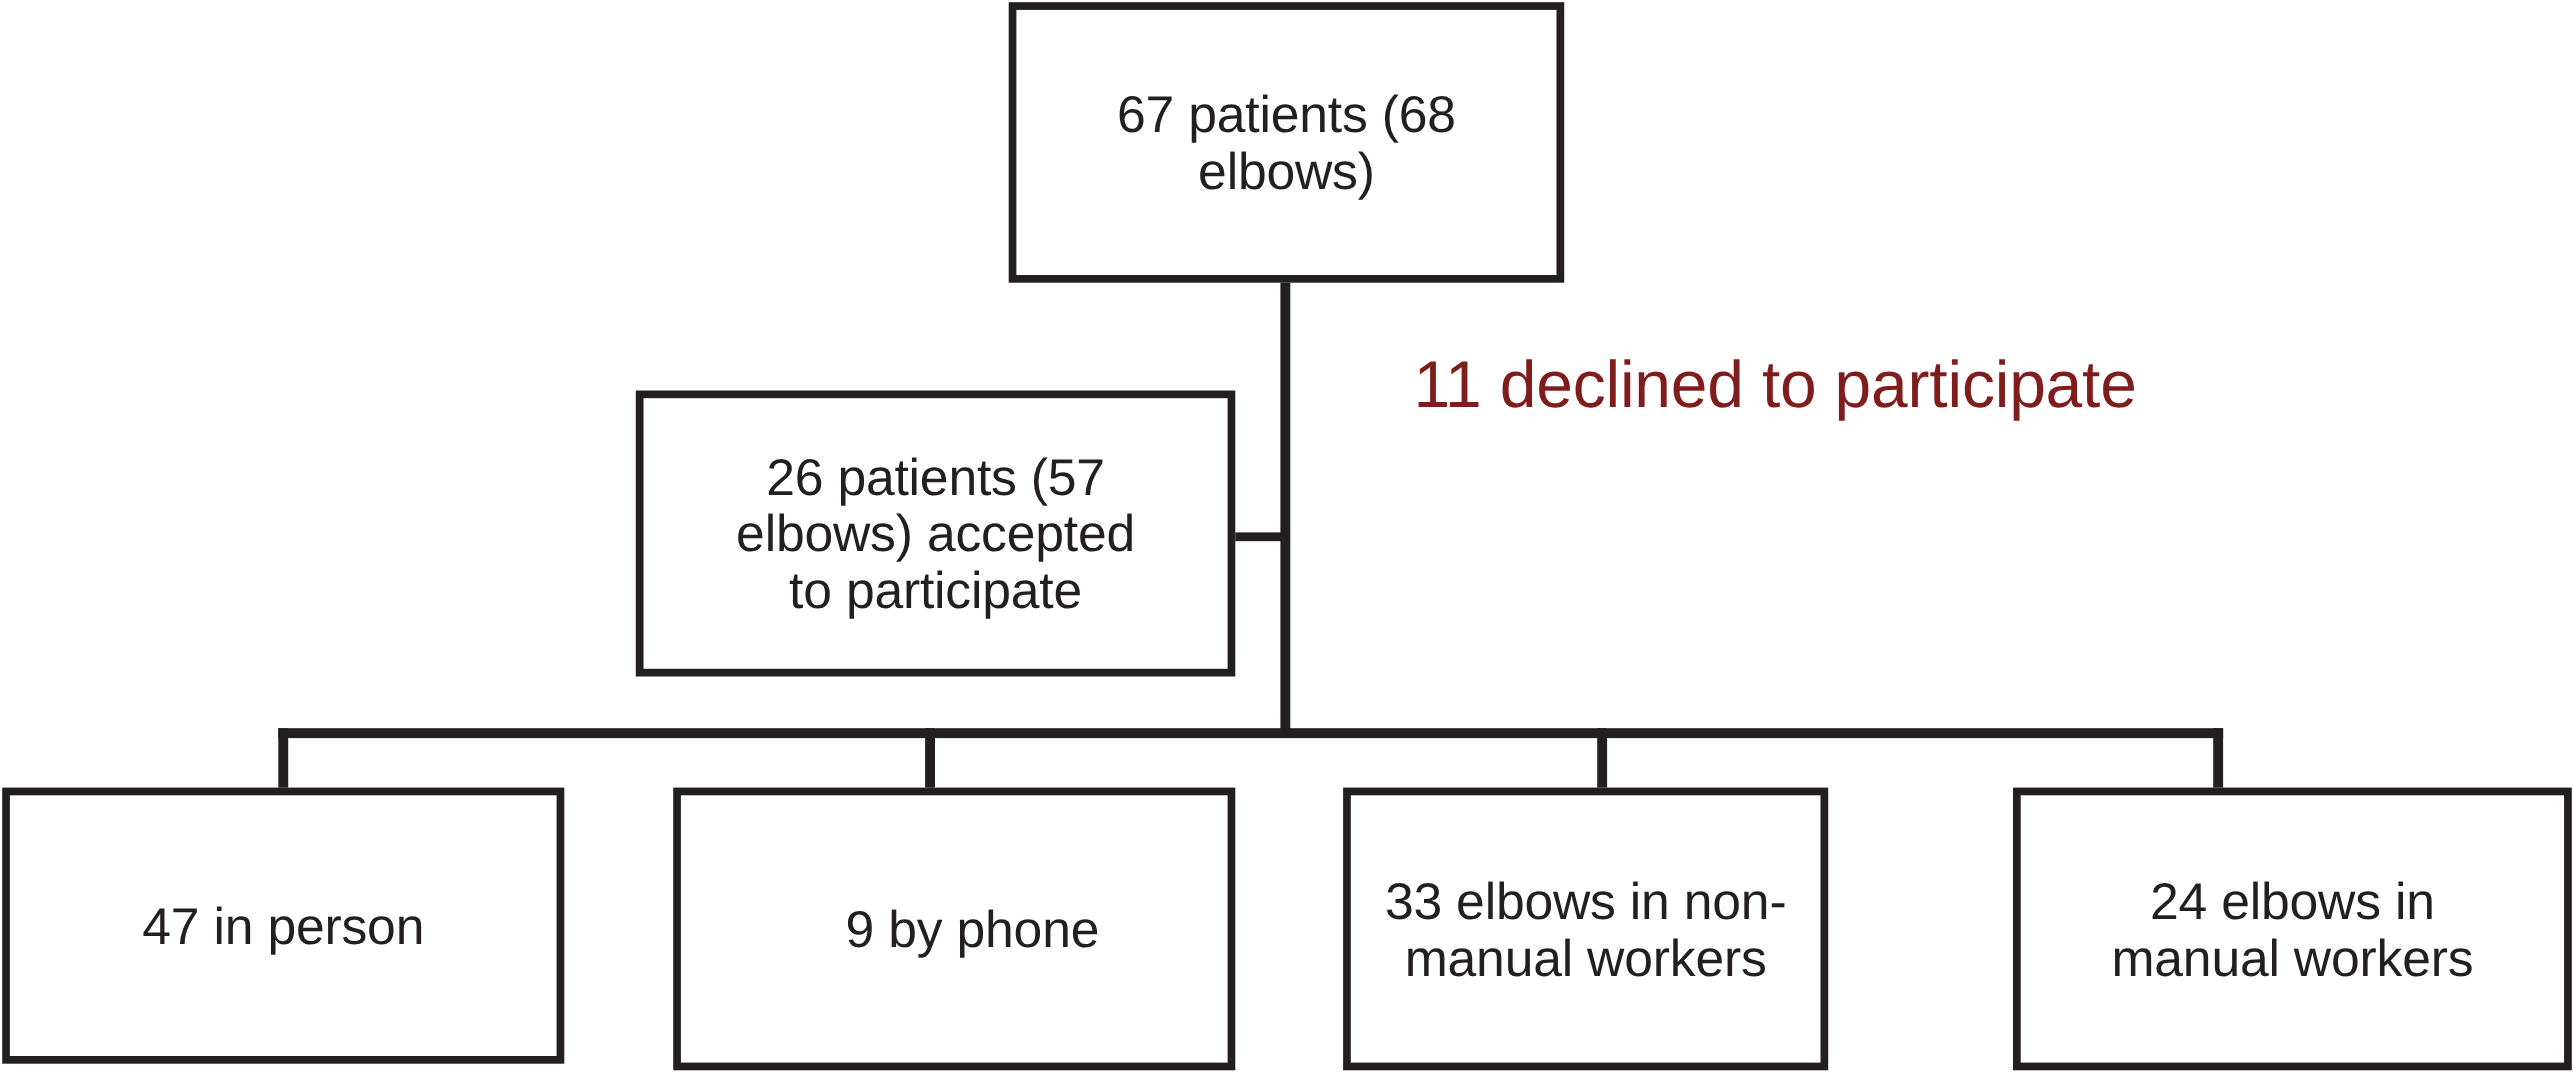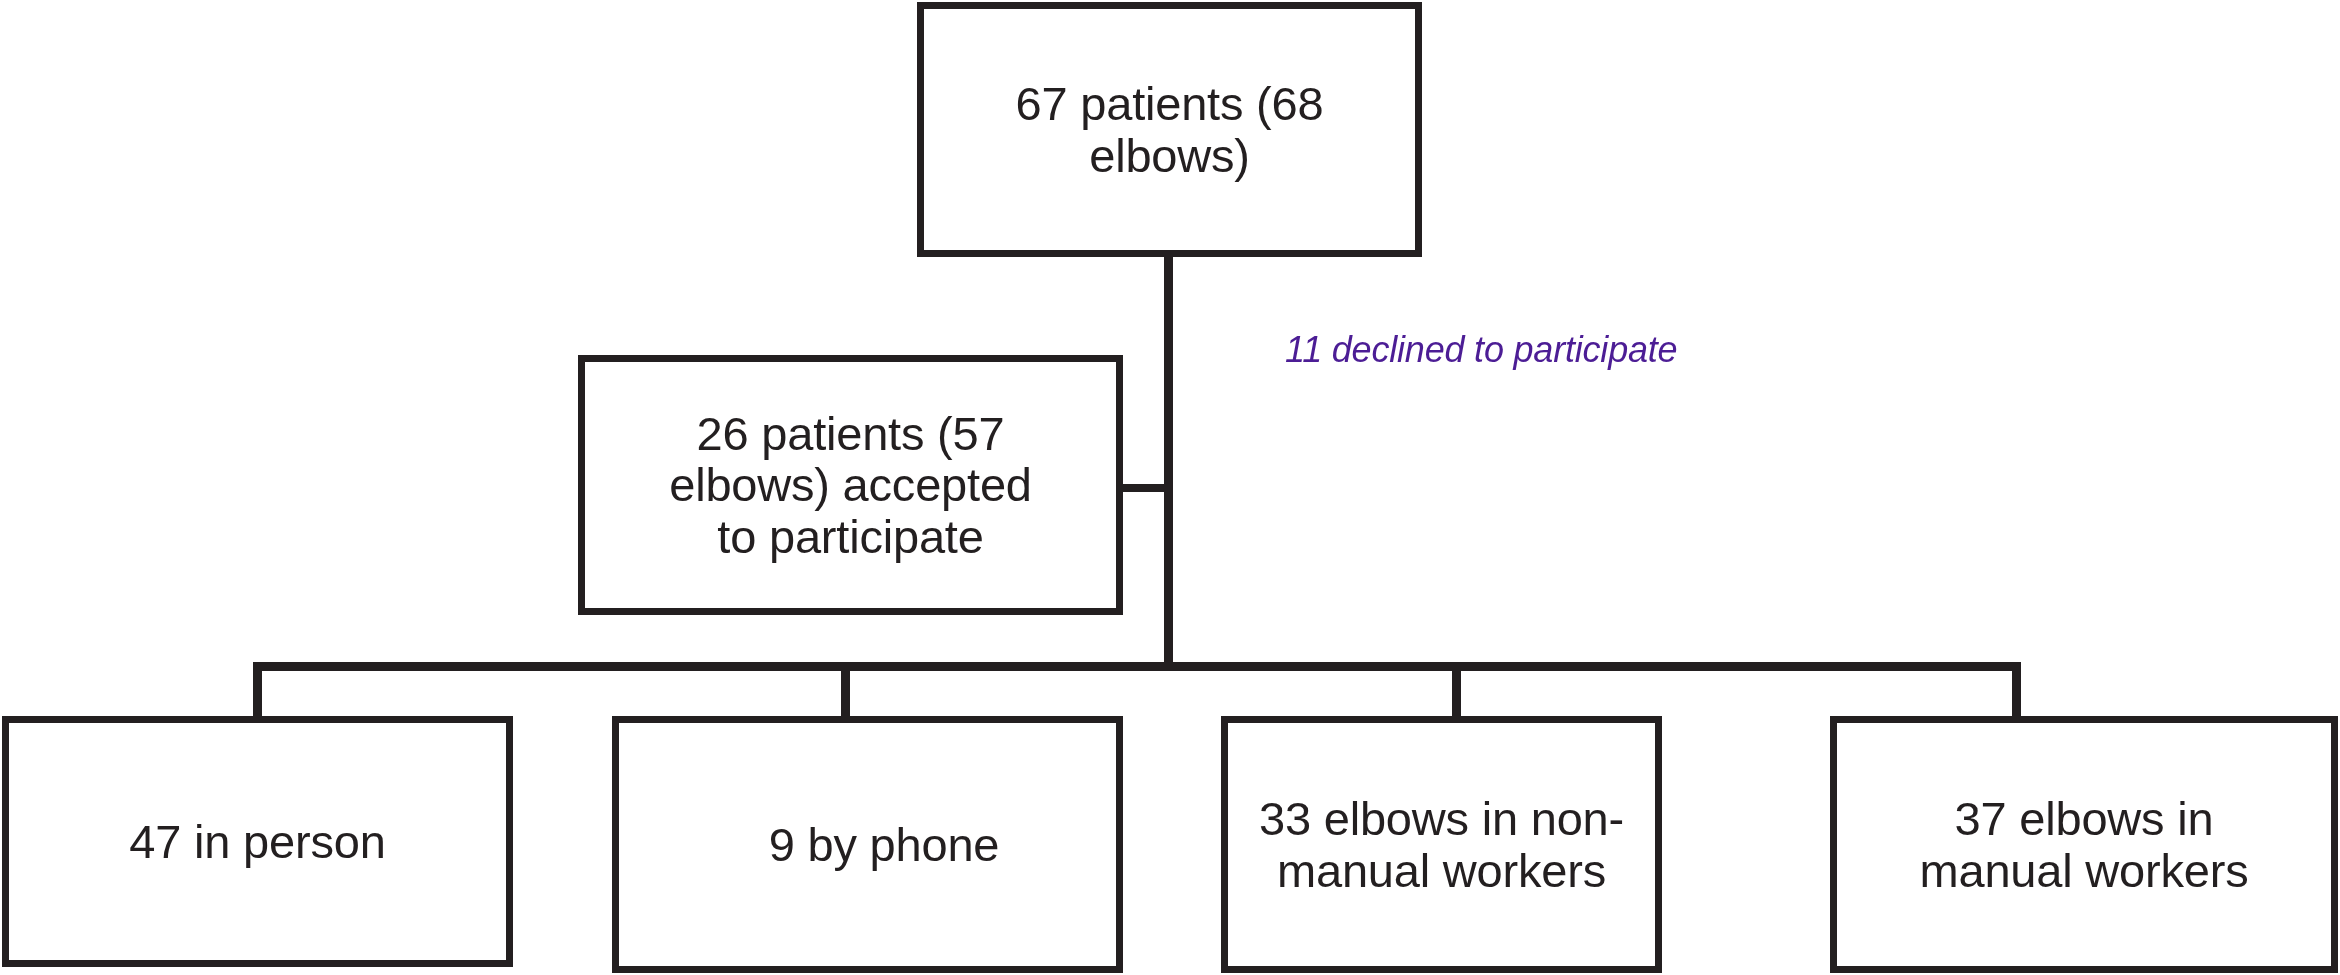--- a/index.html
+++ b/index.html
@@ -32,27 +32,26 @@
   .node-text {
     font-size: 47px;
     line-height: 1.09;
     color: #231f20;
     letter-spacing: -0.2px;
     padding: 0 12px;
     white-space: pre-line;
   }
   .free-label {
     position: absolute;
-    font-size: 36px;
+    font-size: 60px;
     line-height: 1.09;
-    color: #4c1d95;
+    color: #7f1d1d;
     letter-spacing: -0.2px;
     white-space: pre-line;
     z-index: 2;
-    font-style: italic;
   }
   .connector {
     position: absolute;
     background: #231f20;
     z-index: 1;
   }
   
   #box-root      { left: 917px;  top: 2px;   width: 505px;  height: 255px; }
   #box-accepted  { left: 578px;  top: 355px; width: 545px;  height: 260px; }
   #box-inperson  { left: 2px;    top: 716px; width: 511px;  height: 251px; }
@@ -110,17 +109,17 @@
   <div class="node-box" id="box-byphone">
     <span class="node-text">9 by phone</span>
   </div>
 
   <div class="node-box" id="box-nonmanual">
     <span class="node-text">33 elbows in non-
 manual workers</span>
   </div>
 
   <div class="node-box" id="box-manual">
-    <span class="node-text">37 elbows in
+    <span class="node-text">24 elbows in
 manual workers</span>
   </div>
 
 </div>
 
 </body></html>

